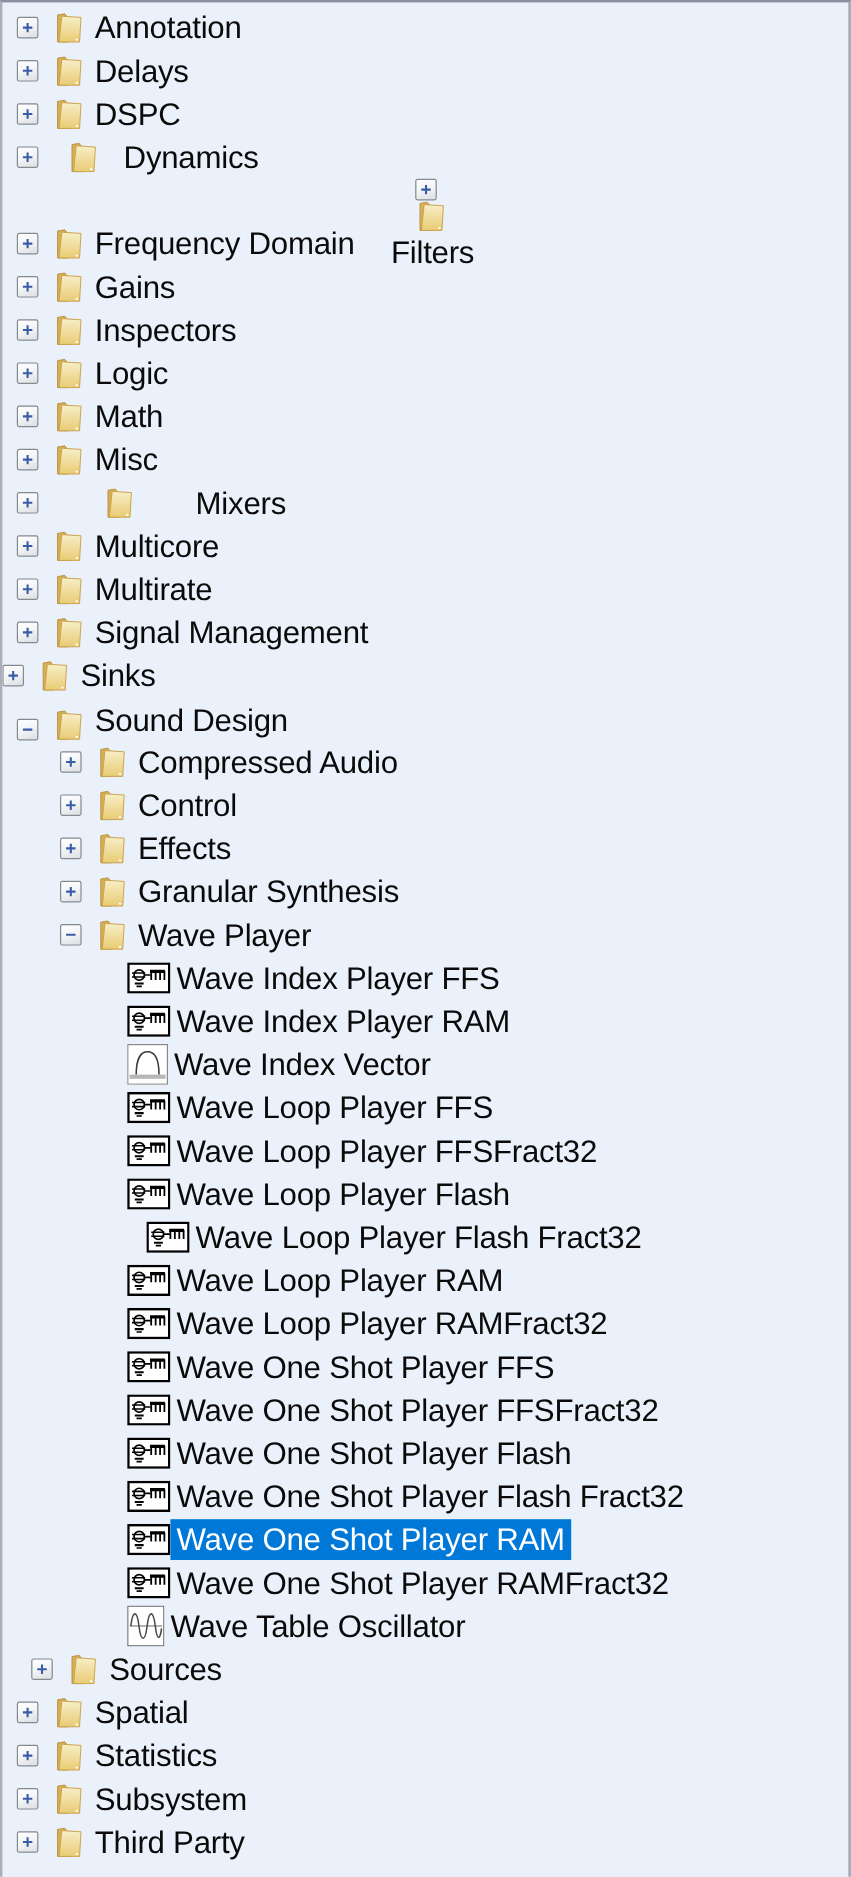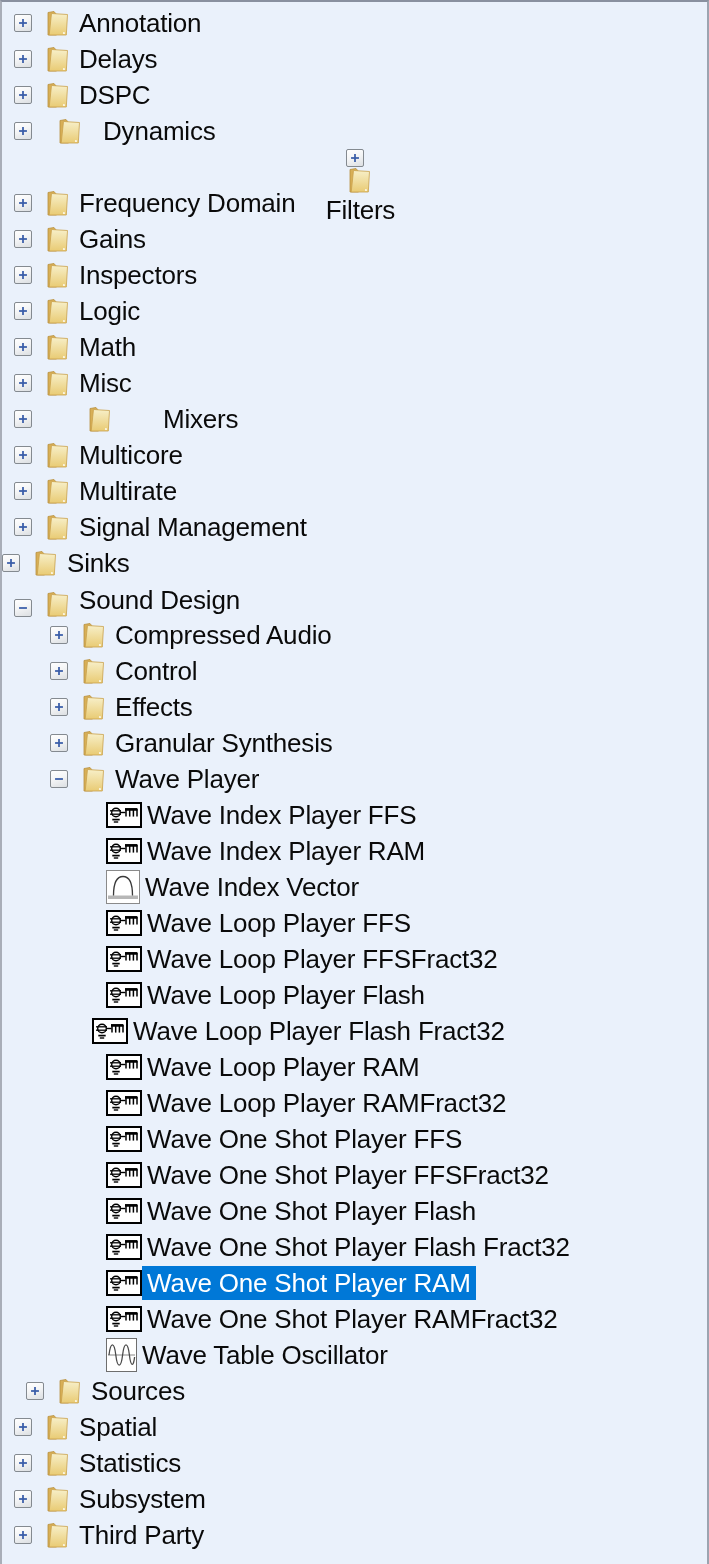--- a/index.html
+++ b/index.html
@@ -539,21 +539,21 @@
         <path d="M19 7.4 H31.4" stroke-width="2.7"></path>
         <path d="M20 7 V14.6" stroke-width="1.5"></path>
         <path d="M23.7 7 V14.6" stroke-width="1.5"></path>
         <path d="M27.4 7 V14.6" stroke-width="1.5"></path>
         <path d="M31 7 V14.6" stroke-width="1.5"></path>
       </g>
     </svg>
 
     <span class="label">Wave Loop Player Flash</span>
   </div>
-    <div class="row" style="padding-left: 70px;">
+    <div class="row" style="padding-left: 100px;">
 
     <span class="slot"></span>
 
     <svg class="leaf-ic module" viewBox="0 0 36 26">
       <rect x="1" y="1" width="34" height="24" fill="#FFFFFF" stroke="#000000" stroke-width="2"></rect>
       <g stroke="#000000" fill="none">
         <circle cx="10" cy="10.5" r="4.3" stroke-width="1.4"></circle>
         <path d="M4 8.8 H15" stroke-width="1.3"></path>
         <path d="M4 12.2 H15" stroke-width="1.3"></path>
         <path d="M6.3 17.6 H13.7" stroke-width="1.7"></path>

